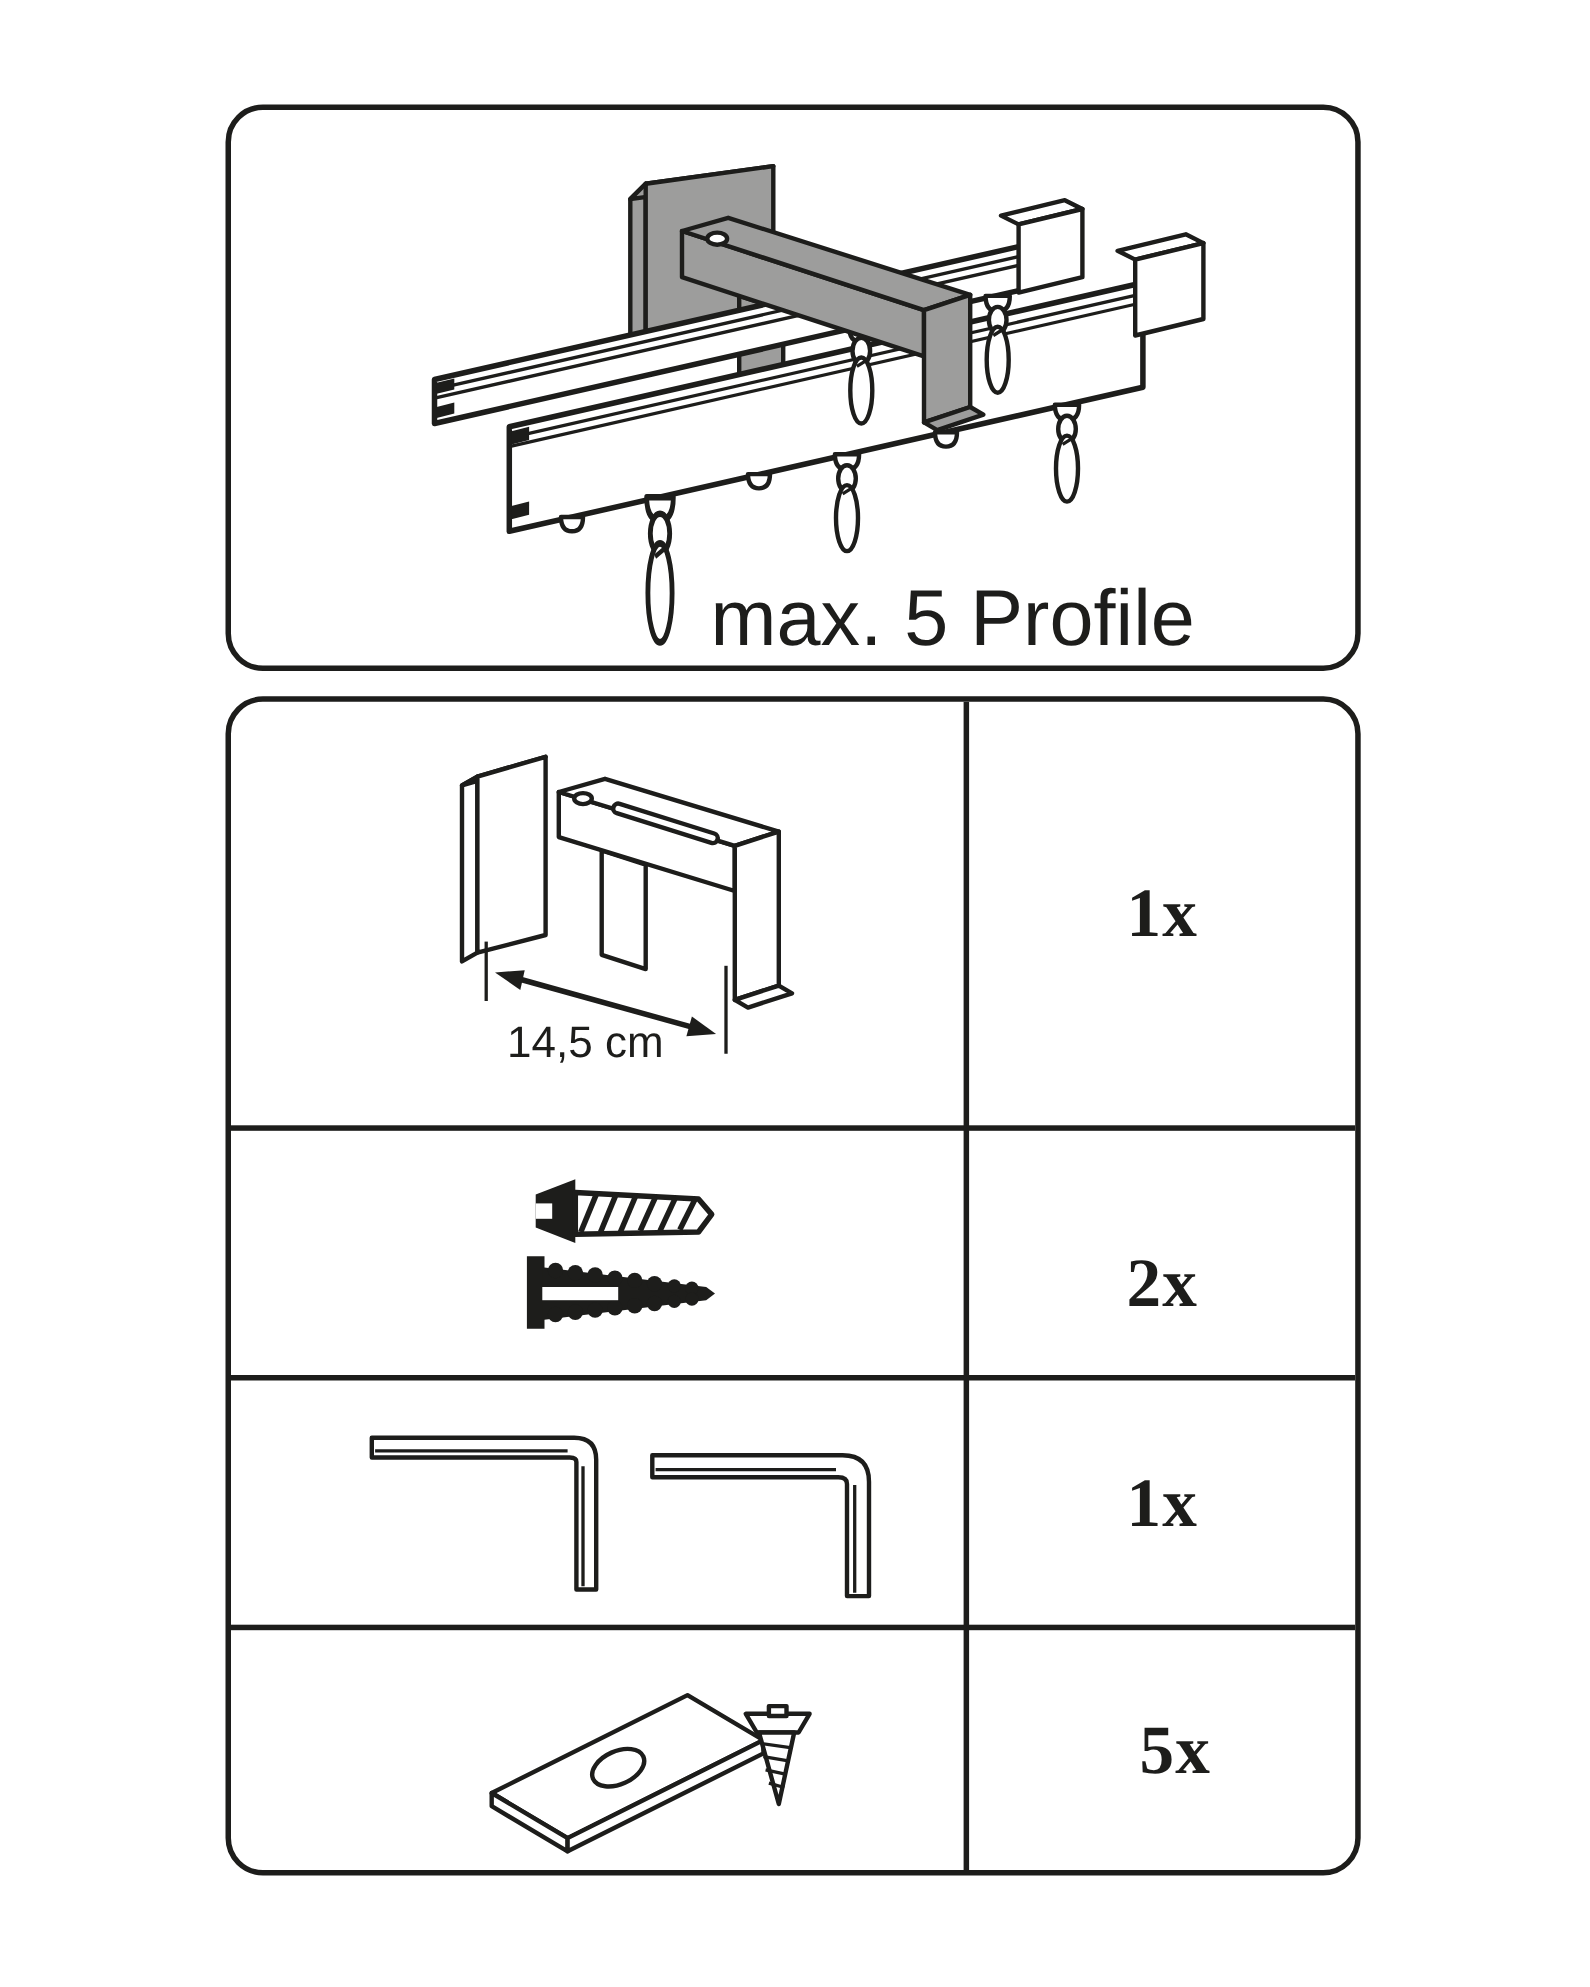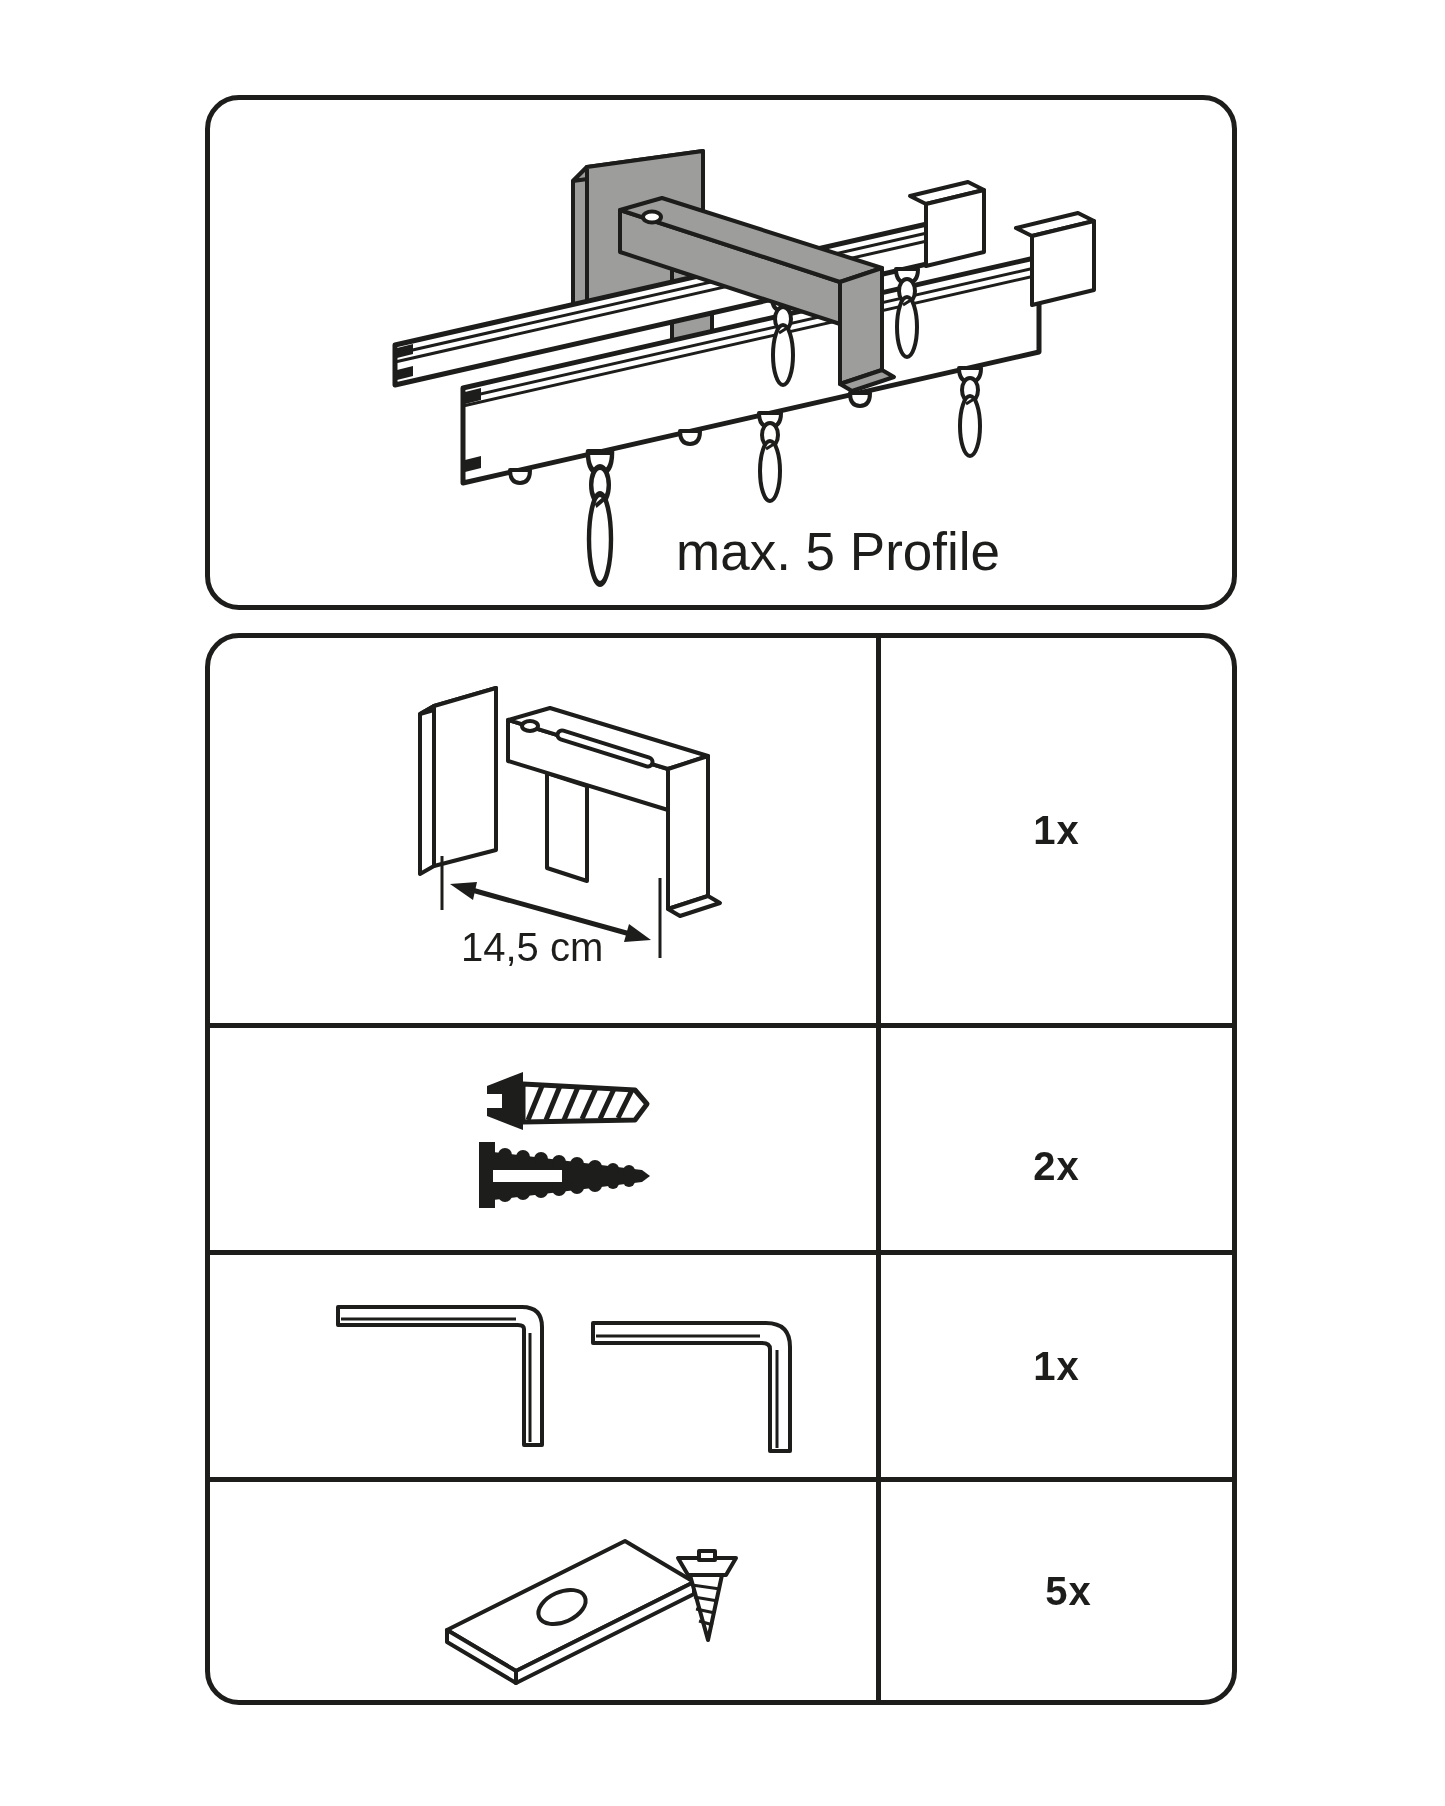--- a/index.html
+++ b/index.html
@@ -13,33 +13,33 @@
     font-family:"Liberation Sans",sans-serif;color:var(--line);overflow:hidden;
   }
   .panel{
     position:absolute;background:var(--white);
     border:5px solid var(--line);border-radius:34px;box-sizing:border-box;
   }
   .top-panel{left:205px;top:95px;width:1032px;height:515px;}
   .parts-table{left:205px;top:633px;width:1032px;height:1072px;overflow:hidden;}
   .illustration{position:absolute;left:0;top:0;}
   .caption{
-    position:absolute;left:466px;top:421px;
-    font-size:53px;letter-spacing:0px;color:var(--line);white-space:nowrap;
+    position:absolute;left:436px;top:421px;
+    font-size:72px;letter-spacing:0px;color:var(--line);white-space:nowrap;
   }
   .col-divider{position:absolute;left:666px;top:0;width:5px;height:100%;background:var(--line);}
   .row-divider{position:absolute;left:0;width:100%;height:5px;background:var(--line);}
   .rd1{top:385px;} .rd2{top:612px;} .rd3{top:839px;}
   .cell{position:absolute;box-sizing:border-box;}
   .cell-left{left:0;width:666px;}
   .cell-right{left:671px;width:351px;display:flex;align-items:center;justify-content:center;}
   .r1{top:0;height:385px;} .r2{top:390px;height:276px;}
   .r3{top:617px;height:222px;} .r4{top:844px;height:218px;margin-left:12px;}
   .qty{
-    font-size:40px;font-weight:bold;color:var(--line);letter-spacing:1px;
+    font-size:63px;font-weight:bold;color:var(--line);letter-spacing:1px;font-family:Liberation Serif, serif;
   }
   
   .gf{fill:var(--bracket-gray);stroke:var(--line);stroke-width:4;stroke-linejoin:round;}
   .wf{fill:var(--white);stroke:var(--line);stroke-width:4;stroke-linejoin:round;}
   .wf5{fill:var(--white);stroke:var(--line);stroke-width:5;stroke-linejoin:round;}
   .bf{fill:var(--line);stroke:none;}
   .ln3{stroke:var(--line);stroke-width:3;fill:none;}
   .ln5{stroke:var(--line);stroke-width:5;fill:none;}
   text.dim{font-family:"Liberation Sans",sans-serif;font-size:40px;fill:var(--line);}
 </style>

